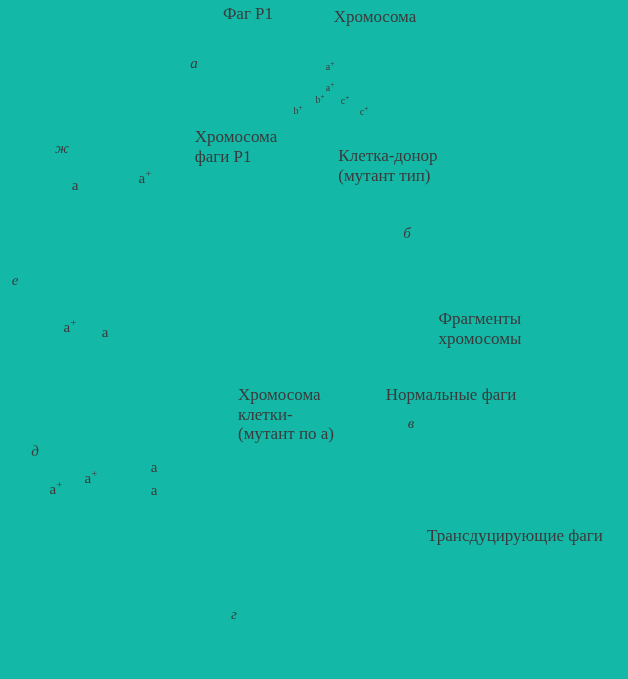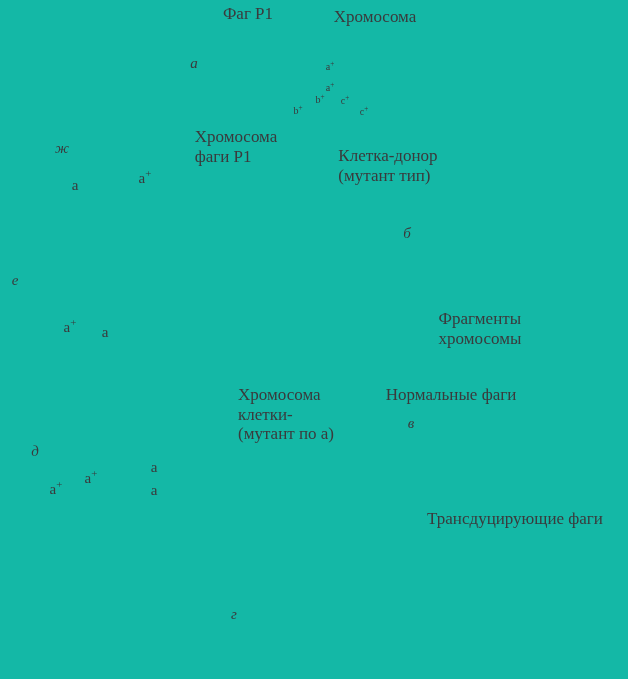--- a/index.html
+++ b/index.html
@@ -67,21 +67,21 @@
 <div id="figure">
 
   <div id="captions-layer">
       <div class="lbl caption-1" style="left: 248px; top: 4px;"><span class="line">Фаг P1</span></div>
       <div class="lbl caption" style="left: 375px; top: 7px;"><span class="line">Хромосома</span></div>
       <div class="lbl caption" style="left: 236px; top: 127px;"><span class="line">Хромосома</span><span class="line">фаги P1</span></div>
       <div class="lbl caption" style="left: 388px; top: 146px;"><span class="line">Клетка-донор</span><span class="line">(мутант тип)</span></div>
       <div class="lbl caption" style="left: 480px; top: 309px;"><span class="line">Фрагменты</span><span class="line">хромосомы</span></div>
       <div class="lbl caption-1" style="left: 451px; top: 385px; text-align: right;"><span class="line">Нормальные фаги</span></div>
       <div class="lbl caption" style="left: 286px; top: 385px;"><span class="line">Хромосома</span><span class="line">клетки-</span><span class="line">(мутант по a)</span></div>
-      <div class="lbl caption-1" style="left: 515px; top: 509px;"><span class="line">Трансдуцирующие фаги</span></div>
+      <div class="lbl caption-1" style="left: 515px; top: 526px;"><span class="line">Трансдуцирующие фаги</span></div>
     </div>
 
   <div id="panel-letters-layer">
       <div class="lbl panel-letter" style="left: 194px; top: 55px;">а</div>
       <div class="lbl panel-letter" style="left: 407px; top: 225px;">б</div>
       <div class="lbl panel-letter" style="left: 411px; top: 415px;">в</div>
       <div class="lbl panel-letter" style="left: 234px; top: 606px;">г</div>
       <div class="lbl panel-letter" style="left: 35px; top: 443px;">д</div>
       <div class="lbl panel-letter" style="left: 15px; top: 272px;">е</div>
       <div class="lbl panel-letter" style="left: 62px; top: 140px;">ж</div>

